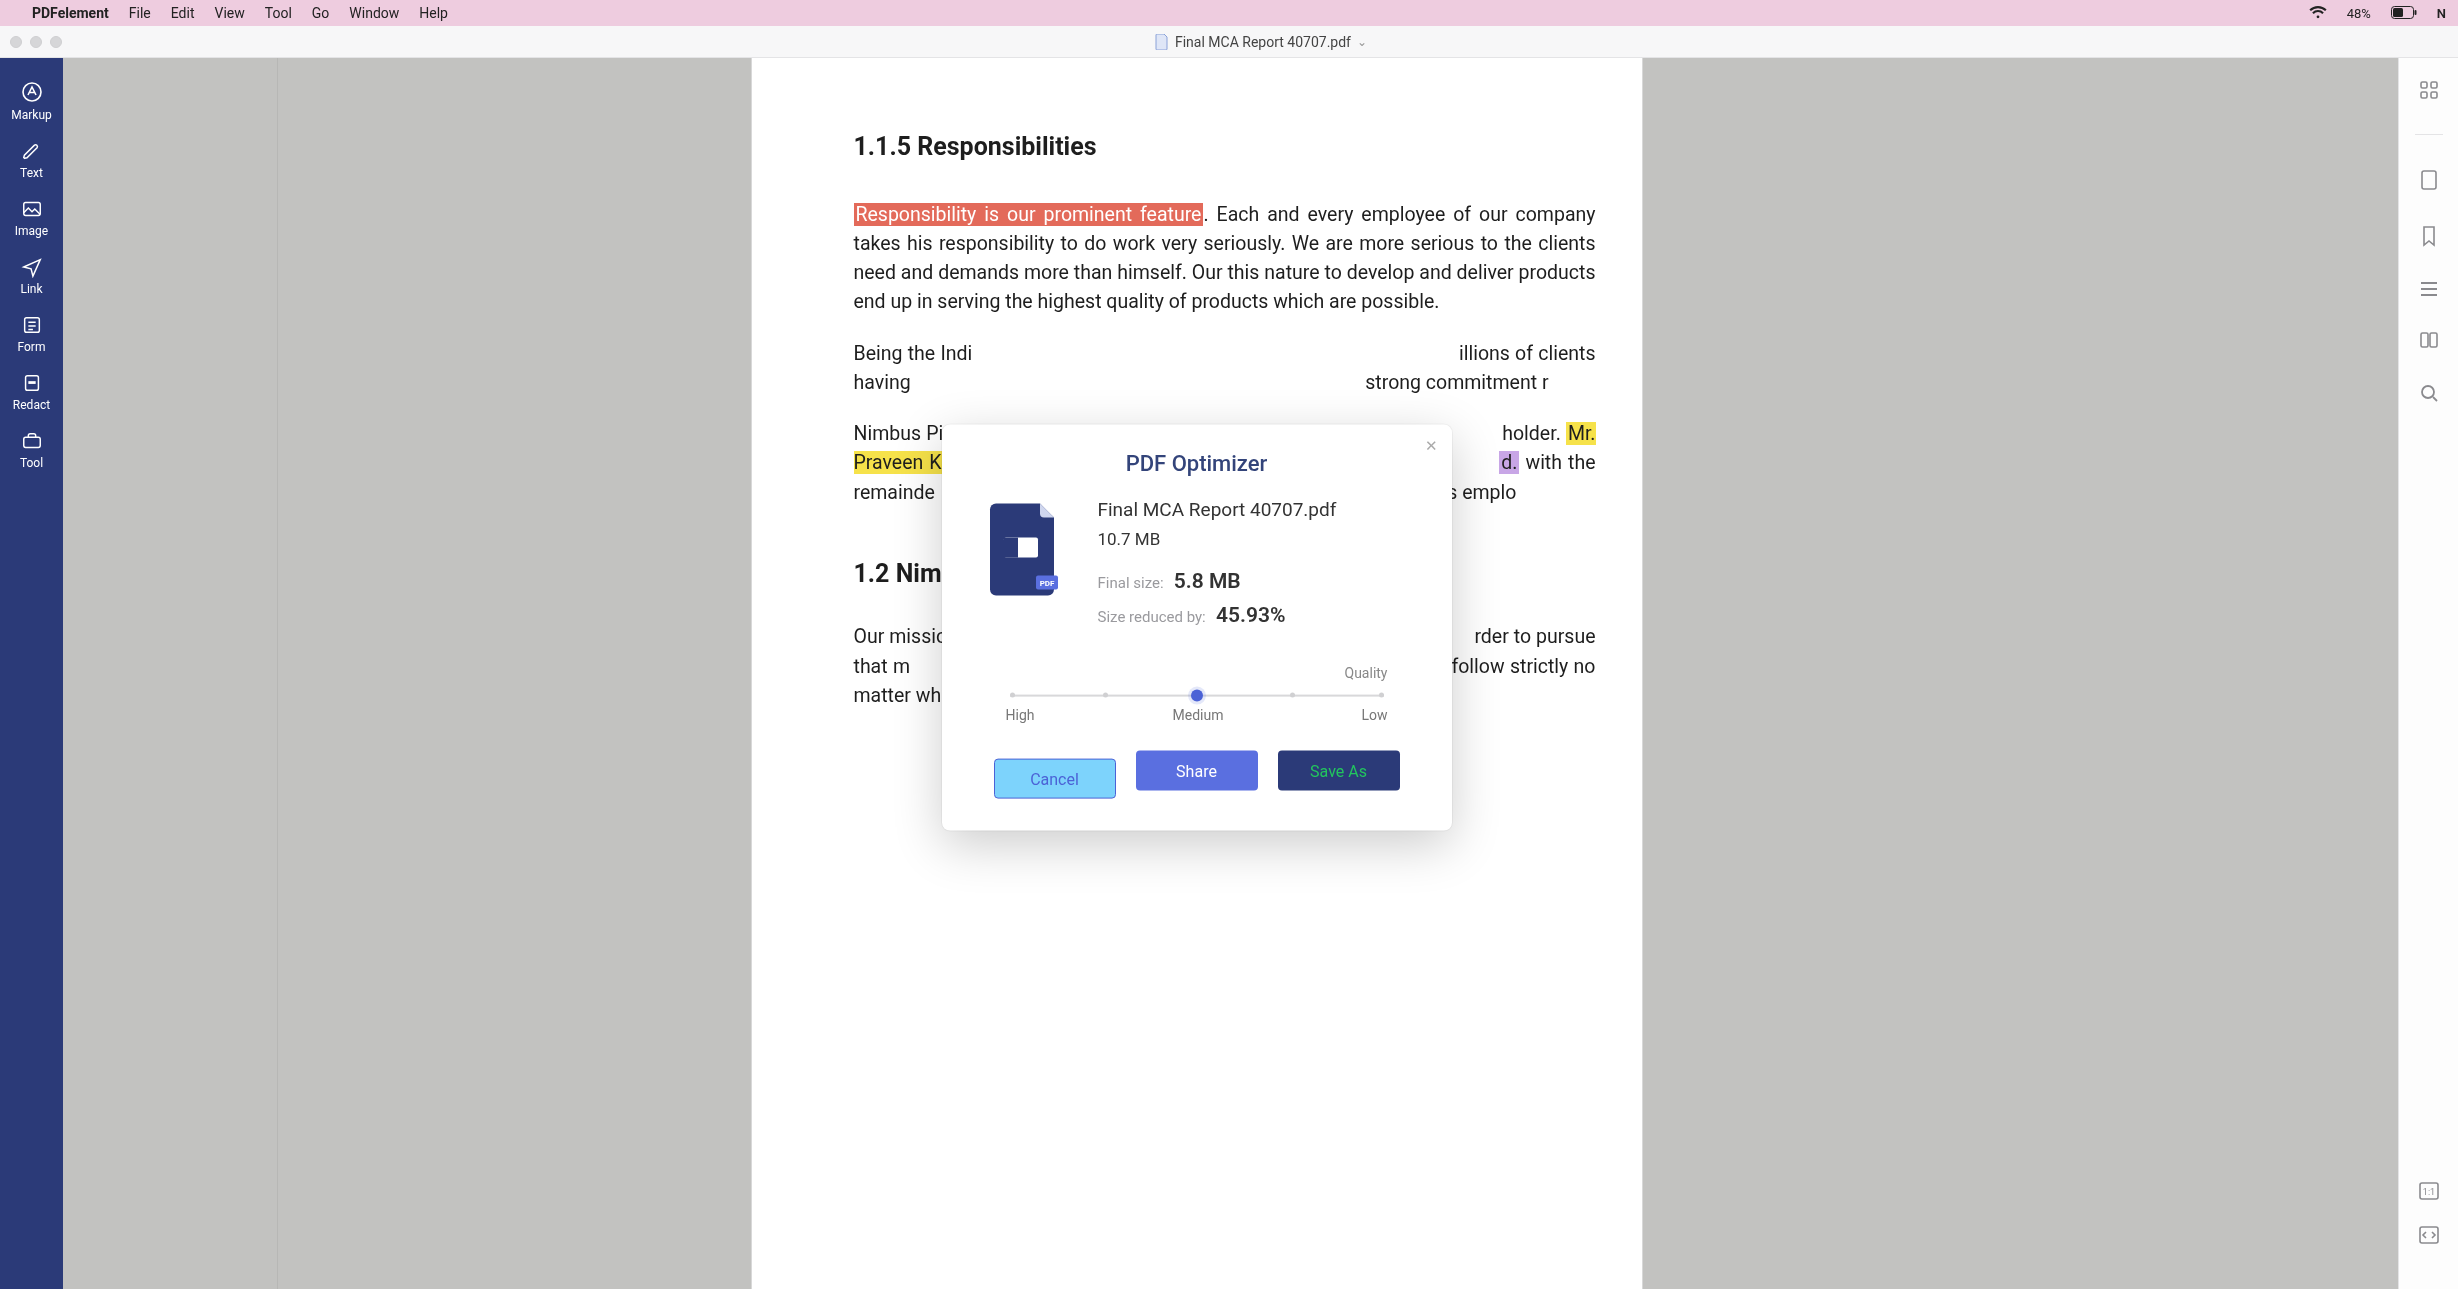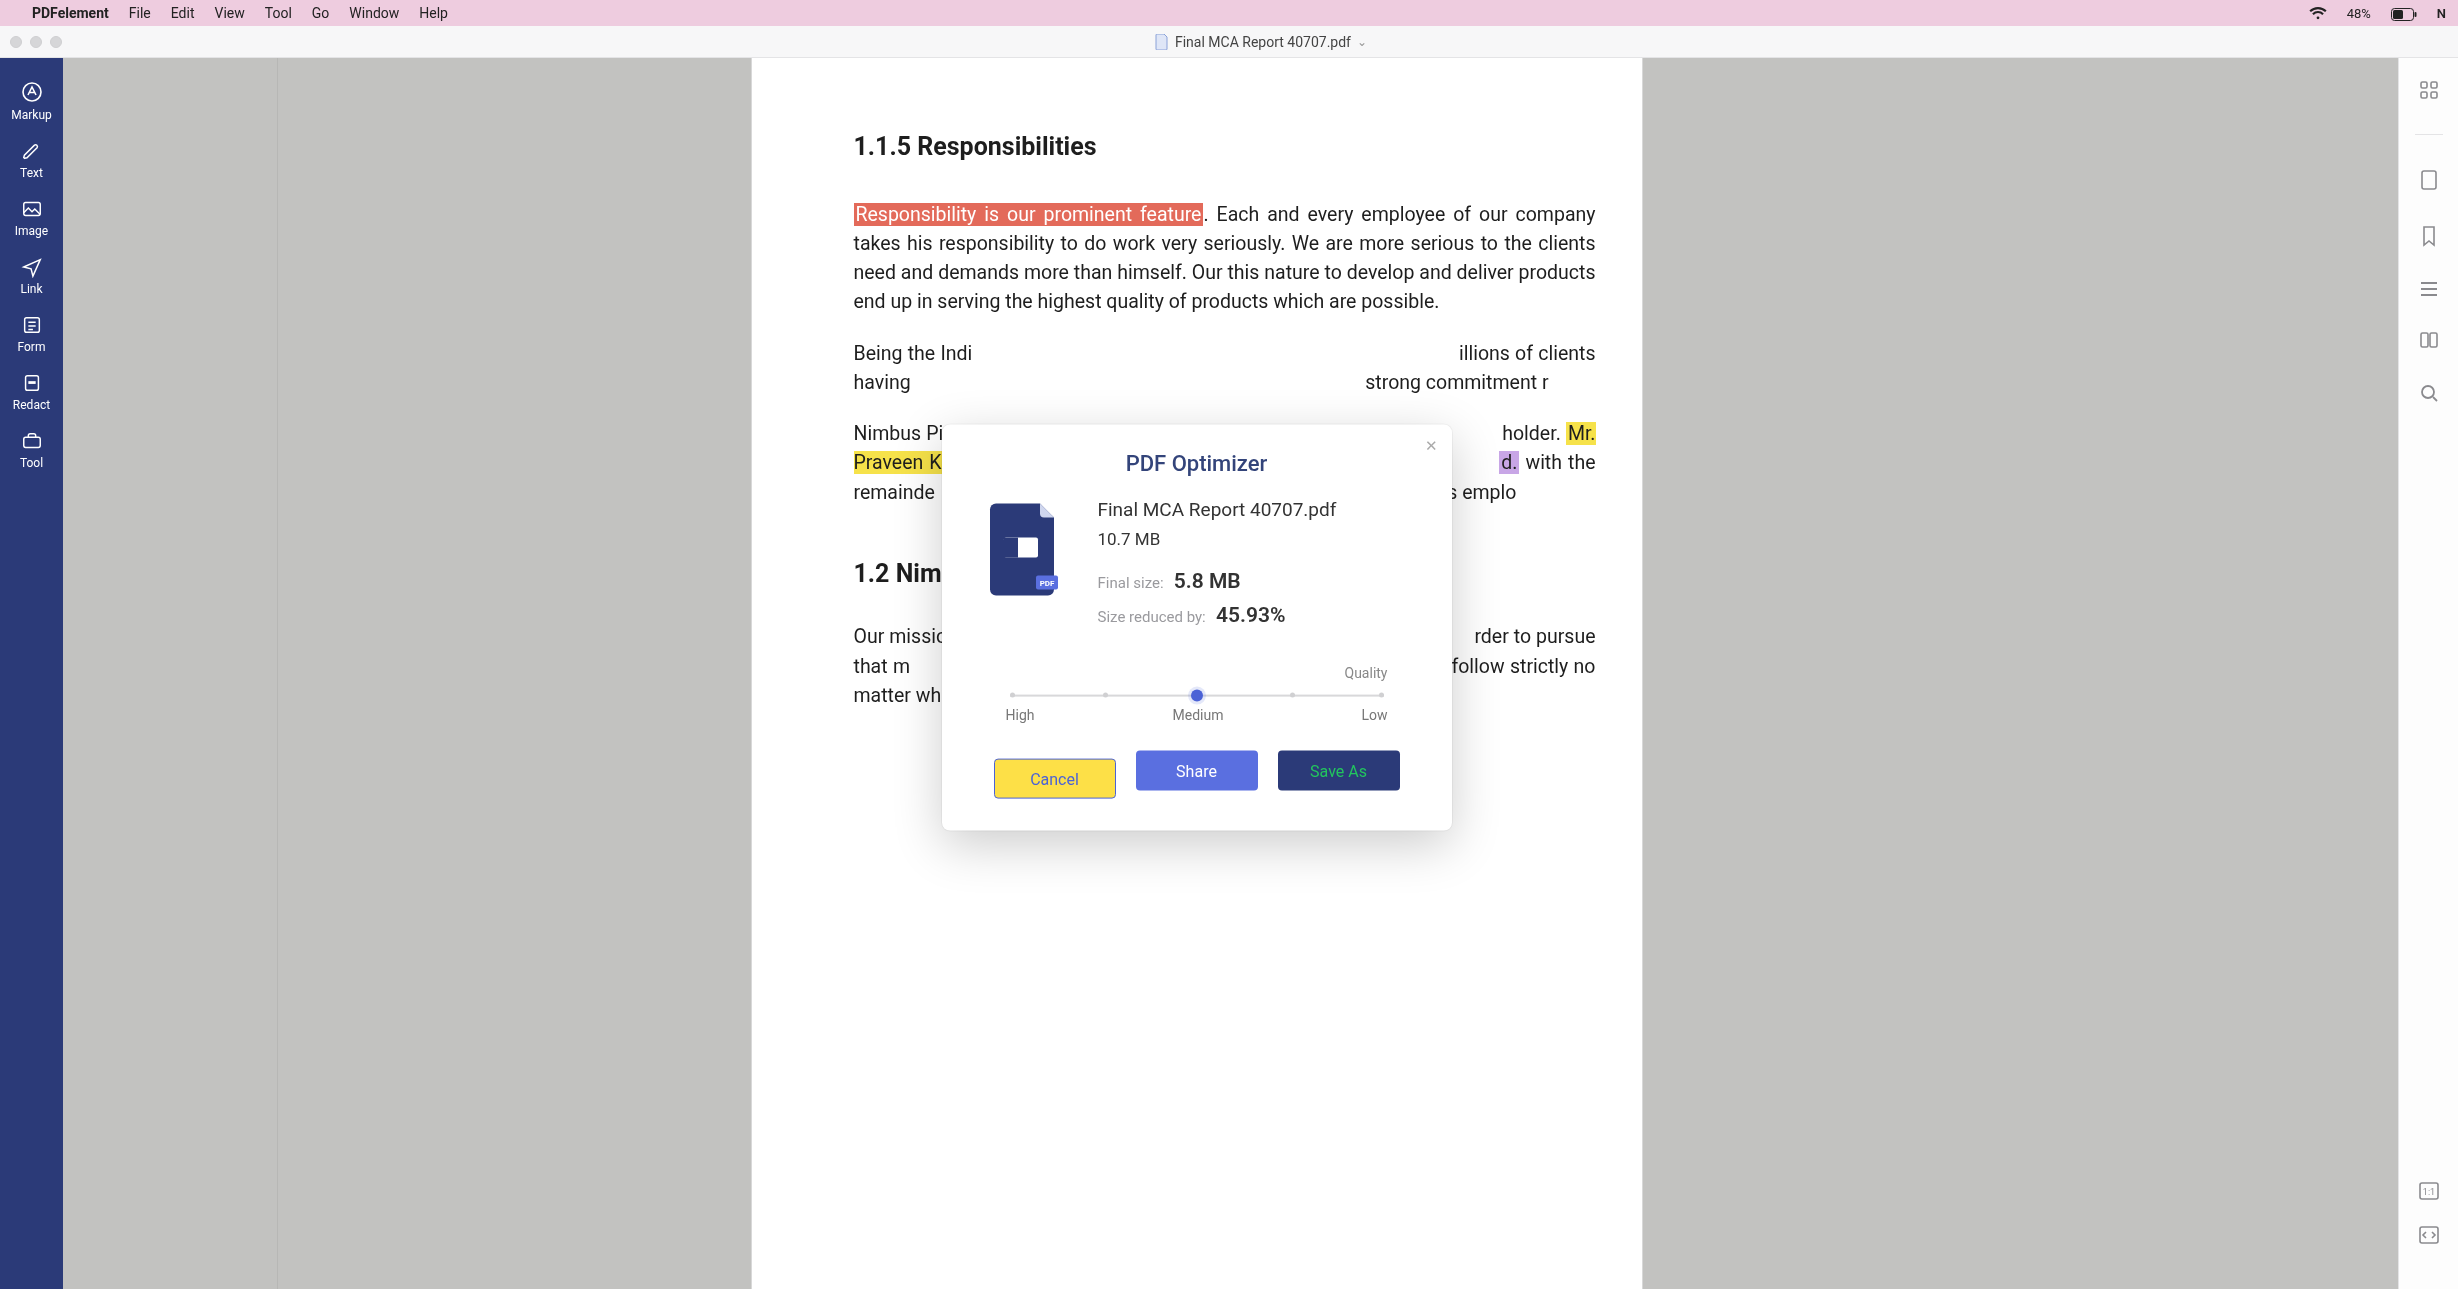--- a/index.html
+++ b/index.html
@@ -12,21 +12,21 @@
   display: flex;
   align-items: center;
   padding: 0 12px;
   font-size: 14px;
   color: #222;
 }
 .menubar .apple { font-size: 16px; margin-right: 14px; }
 .menubar .app-name { font-weight: 700; margin-right: 20px; padding-left: 6px; }
 .menubar .menu-item { margin-right: 20px; cursor: default; }
 .menubar .spacer { flex: 1; }
-.menubar .status { display: flex; align-items: flex-end; gap: 20px; font-size: 13px; }
+.menubar .status { display: flex; align-items: flex-start; gap: 20px; font-size: 13px; }
 .menubar .wifi-icon, .menubar .battery-icon { display: inline-flex; }
 
 
 .titlebar {
   height: 32px;
   background: #f7f7f8;
   border-bottom: 1px solid #e4e4e6;
   display: flex;
   align-items: center;
   padding: 0 10px;
@@ -154,21 +154,21 @@
   box-shadow: 0 0 0 3px rgba(75,98,214,0.15);
 }
 .slider-labels { display: flex; justify-content: space-between; color: #777; font-size: 14px; }
 
 .modal-buttons { display: flex; gap: 20px; justify-content: center; }
 .btn {
   height: 40px; min-width: 122px; border-radius: 4px; font-size: 16px;
   display: flex; align-items: center; justify-content: center; cursor: pointer;
   border: none;
 }
-.btn-cancel { background: #fde047; border: 1px solid #4b62d6; color: #4b62d6; margin-top: 8px; }
+.btn-cancel { background: #7dd3fc; border: 1px solid #4b62d6; color: #4b62d6; margin-top: 8px; }
 .btn-share { background: #5a6fe0; color: #fff; }
 .btn-save  { background: #2b3a78; color: #22c55e; }
 
 
 .gutter-left { width: 215px; background: #c2c2c0; border-right: 1px solid #b7b7b5; }
 .gutter-right { width: 283px; background: #c2c2c0; }
 
 
 svg { display: block; }
 </style>

